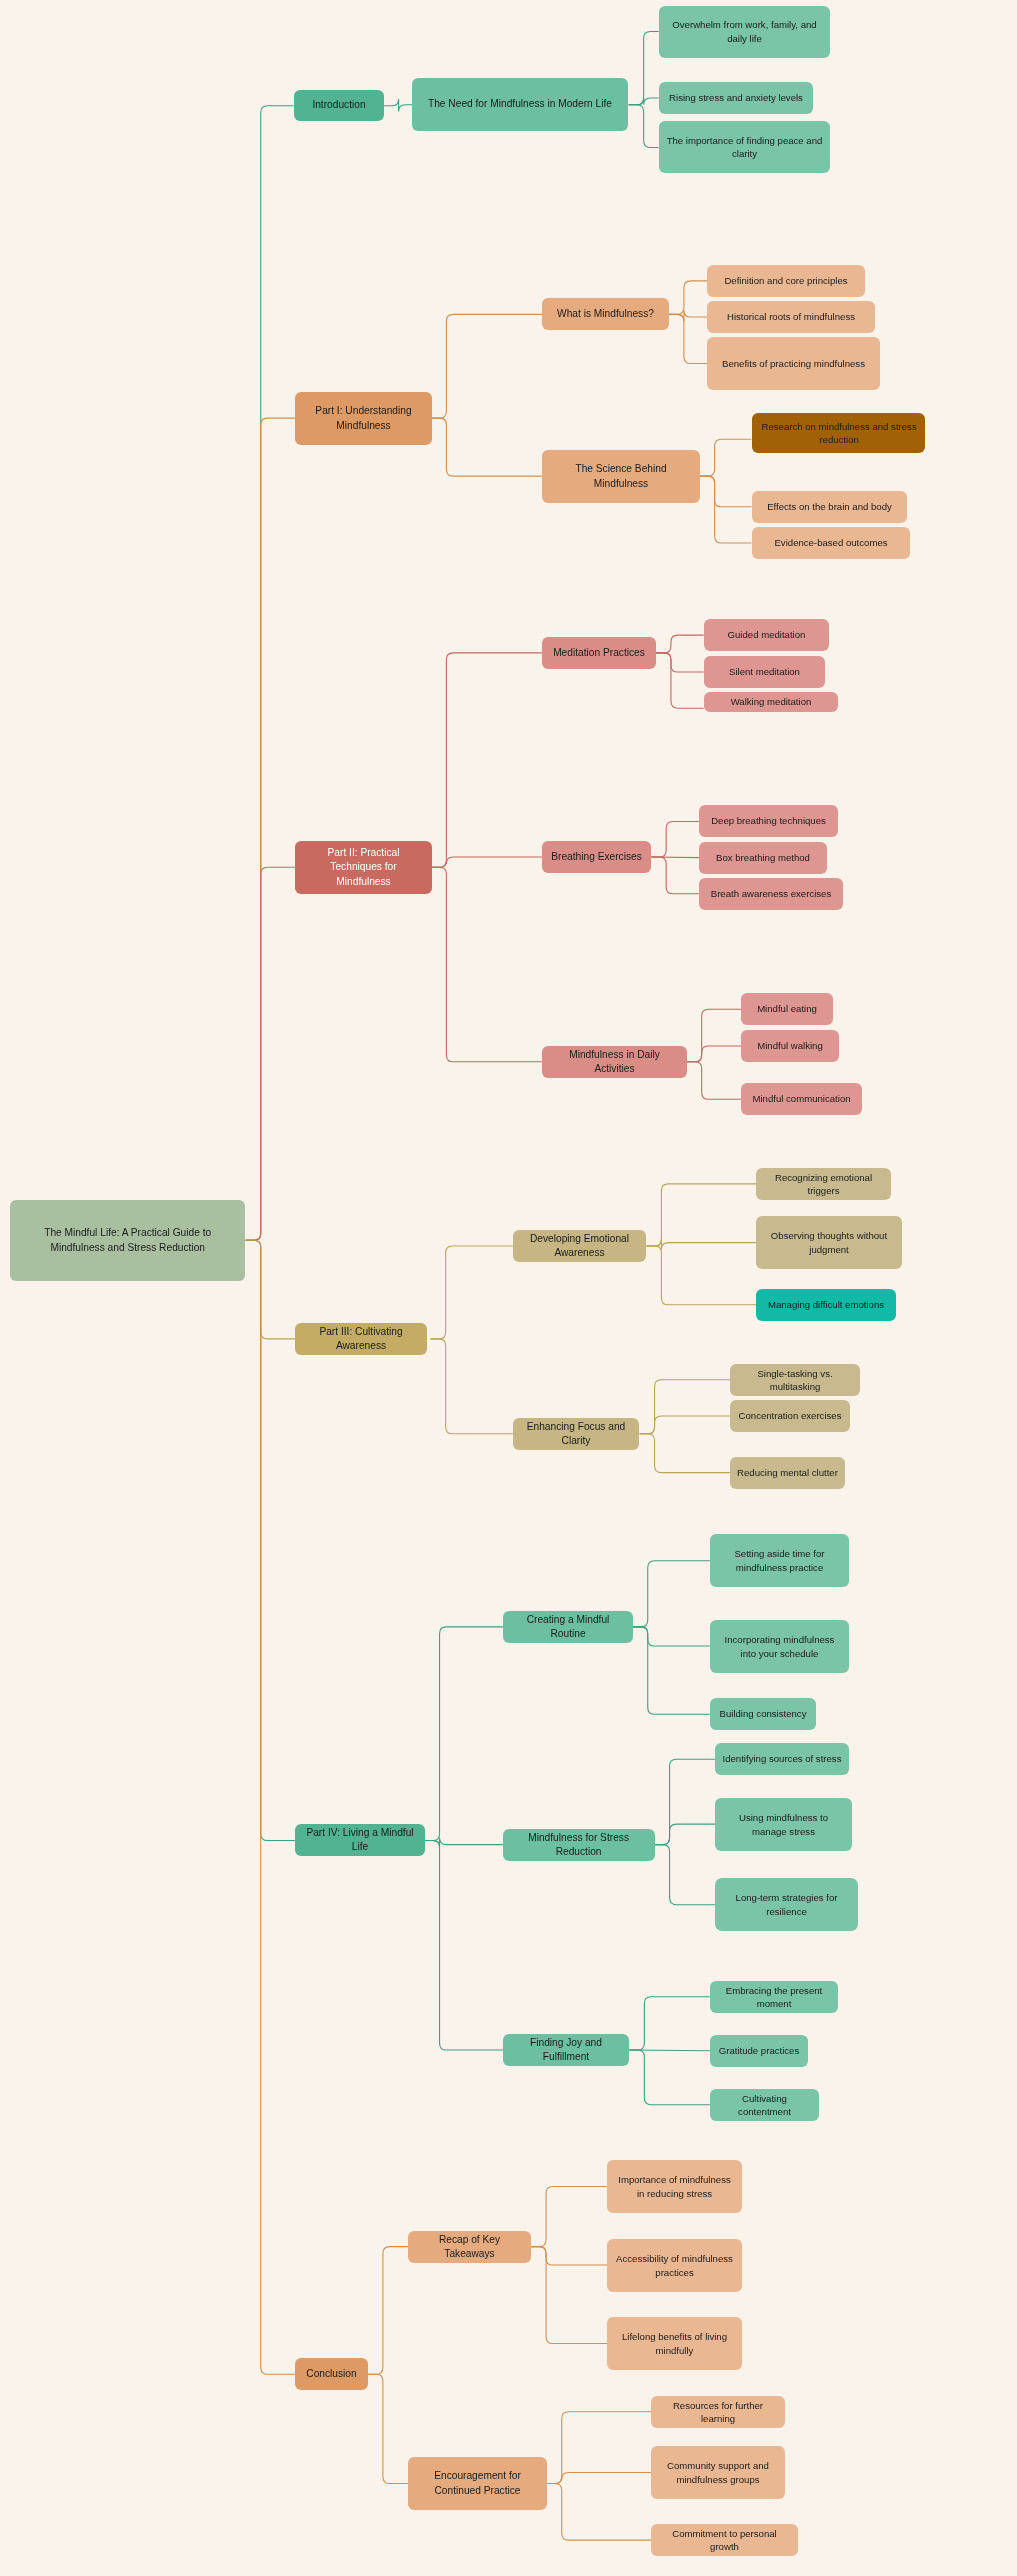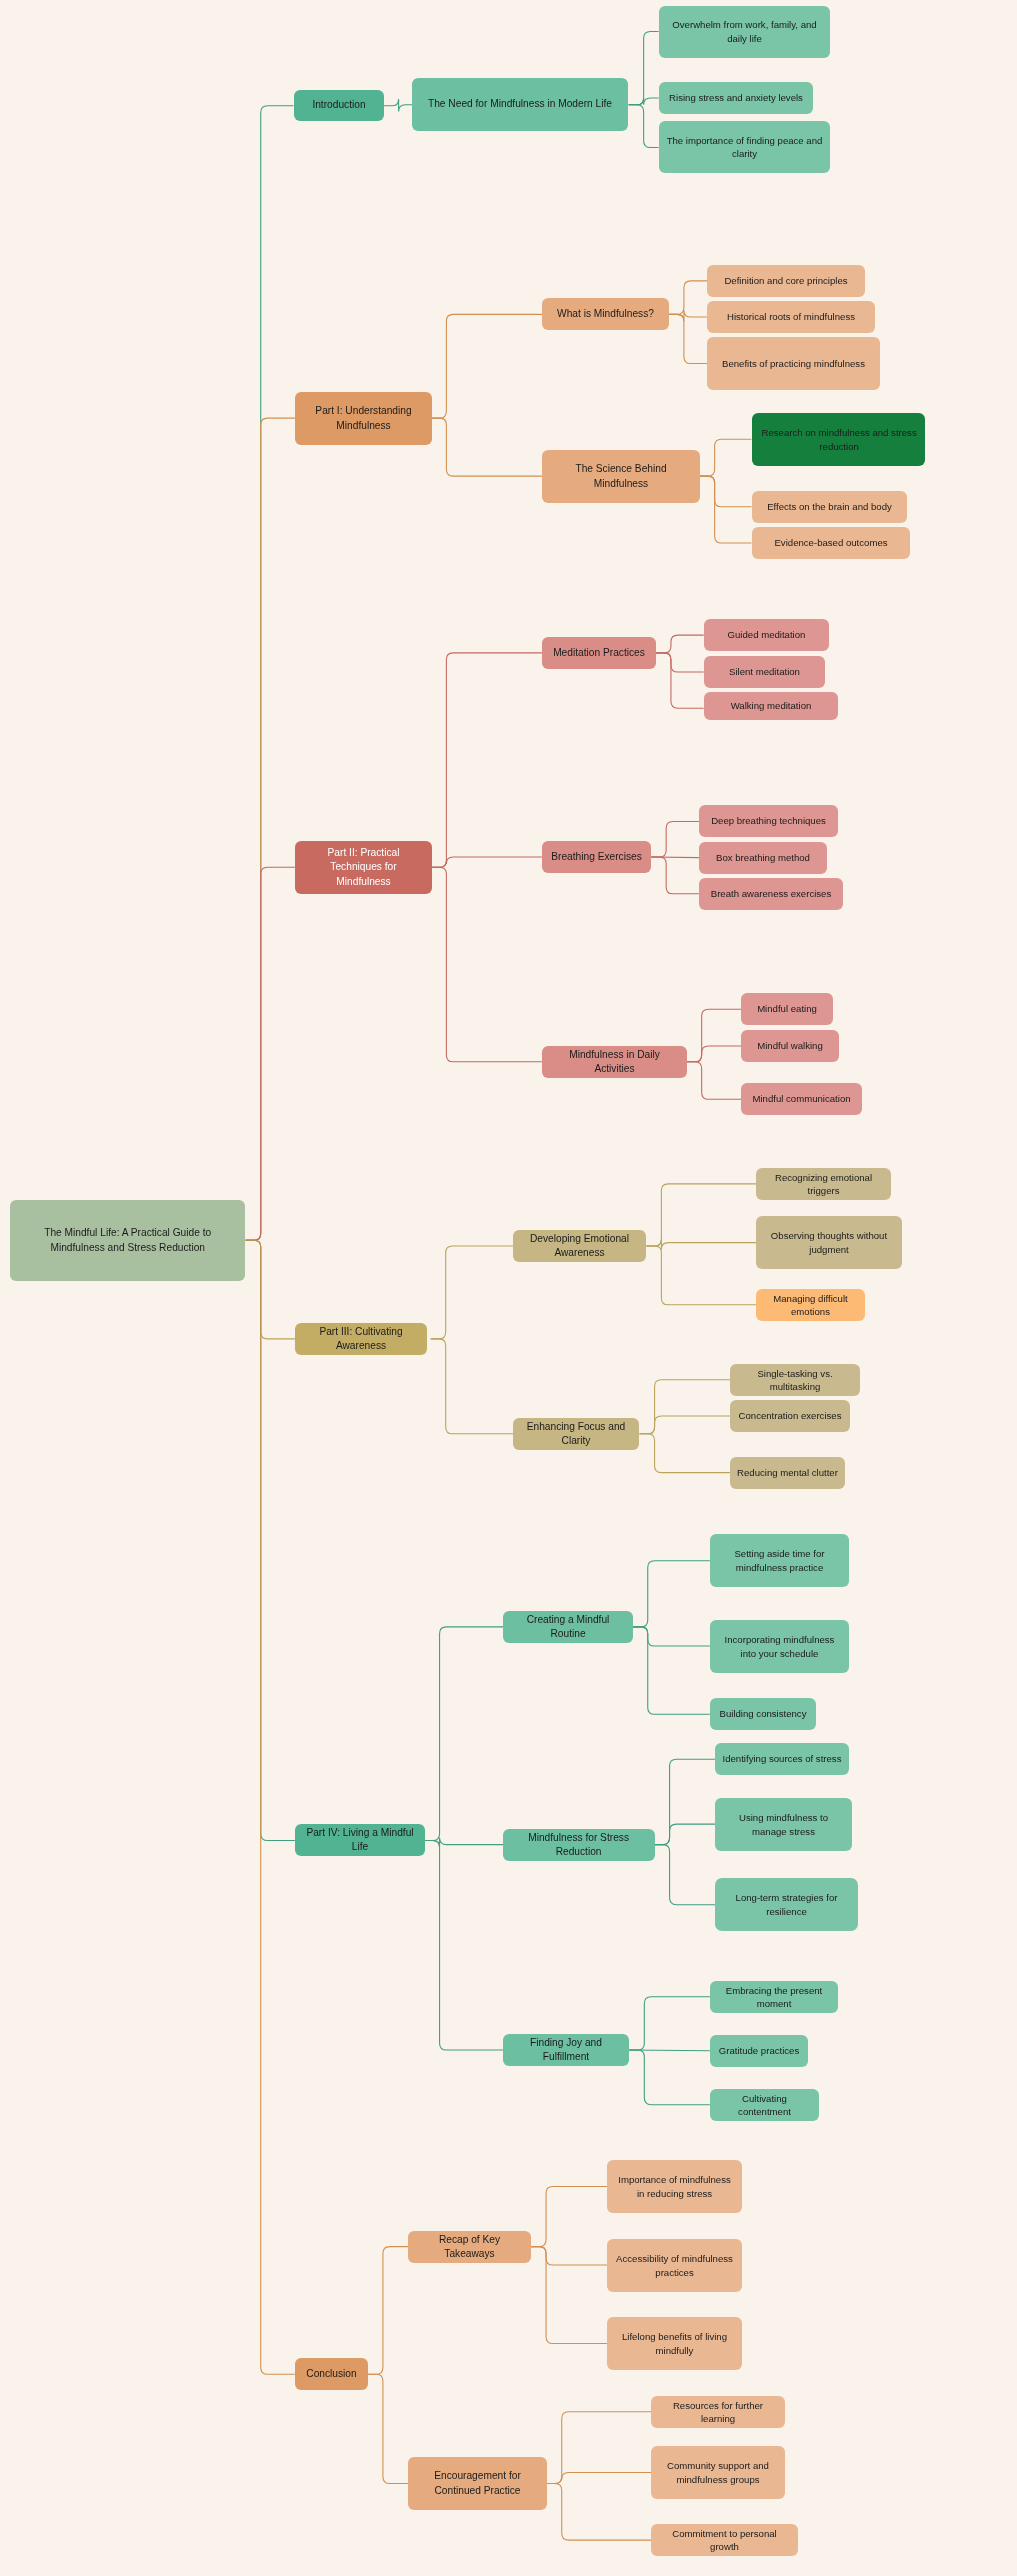--- a/index.html
+++ b/index.html
@@ -119,42 +119,42 @@
       </div>
       <div class="node lvl3" style="left: 707px; top: 301px; width: 168px; height: 32px; background: rgb(234, 183, 147);">
         <span>Historical roots of mindfulness</span>
       </div>
       <div class="node lvl3" style="left: 707px; top: 337px; width: 173px; height: 53px; background: rgb(234, 183, 147);">
         <span>Benefits of practicing mindfulness</span>
       </div>
       <div class="node lvl2" style="left: 542px; top: 450px; width: 158px; height: 53px; background: rgb(229, 170, 126);">
         <span>The Science Behind Mindfulness</span>
       </div>
-      <div class="node lvl3" style="left: 752px; top: 413px; width: 173px; height: 53px; background: #15803d; padding-left: 8px;">
+      <div class="node lvl3" style="left: 752px; top: 413px; width: 173px; height: 40px; background: #a16207; padding-left: 8px;">
         <span>Research on mindfulness and stress reduction</span>
       </div>
       <div class="node lvl3" style="left: 752px; top: 491px; width: 155px; height: 32px; background: rgb(234, 183, 147);">
         <span>Effects on the brain and body</span>
       </div>
       <div class="node lvl3" style="left: 752px; top: 527px; width: 158px; height: 32px; background: rgb(234, 183, 147);">
         <span>Evidence-based outcomes</span>
       </div>
       <div class="node lvl1 white-text" style="left: 295px; top: 841px; width: 137px; height: 53px; background: rgb(201, 106, 97);">
         <span>Part II: Practical Techniques for Mindfulness</span>
       </div>
       <div class="node lvl2" style="left: 542px; top: 637px; width: 114px; height: 32px; background: rgb(217, 141, 134);">
         <span>Meditation Practices</span>
       </div>
       <div class="node lvl3" style="left: 704px; top: 619px; width: 125px; height: 32px; background: rgb(221, 150, 145);">
         <span>Guided meditation</span>
       </div>
       <div class="node lvl3" style="left: 704px; top: 656px; width: 121px; height: 32px; background: rgb(221, 150, 145);">
         <span>Silent meditation</span>
       </div>
-      <div class="node lvl3" style="left: 704px; top: 692px; width: 134px; height: 28px; background: rgb(221, 150, 145);">
+      <div class="node lvl3" style="left: 704px; top: 692px; width: 134px; height: 20px; background: rgb(221, 150, 145);">
         <span>Walking meditation</span>
       </div>
       <div class="node lvl2" style="left: 542px; top: 841px; width: 109px; height: 32px; background: rgb(217, 141, 134);">
         <span>Breathing Exercises</span>
       </div>
       <div class="node lvl3" style="left: 699px; top: 805px; width: 139px; height: 32px; background: rgb(221, 150, 145);">
         <span>Deep breathing techniques</span>
       </div>
       <div class="node lvl3" style="left: 699px; top: 842px; width: 128px; height: 32px; background: rgb(221, 150, 145);">
         <span>Box breathing method</span>
@@ -179,21 +179,21 @@
       </div>
       <div class="node lvl2" style="left: 513px; top: 1230px; width: 133px; height: 32px; background: rgb(198, 182, 132);">
         <span>Developing Emotional Awareness</span>
       </div>
       <div class="node lvl3" style="left: 756px; top: 1168px; width: 135px; height: 32px; background: rgb(200, 186, 142);">
         <span>Recognizing emotional triggers</span>
       </div>
       <div class="node lvl3" style="left: 756px; top: 1216px; width: 146px; height: 53px; background: rgb(200, 186, 142);">
         <span>Observing thoughts without judgment</span>
       </div>
-      <div class="node lvl3" style="left: 756px; top: 1289px; width: 109px; height: 32px; background: #fdba74;">
+      <div class="node lvl3" style="left: 756px; top: 1289px; width: 140px; height: 32px; background: #14b8a6;">
         <span>Managing difficult emotions</span>
       </div>
       <div class="node lvl2" style="left: 513px; top: 1418px; width: 126px; height: 32px; background: rgb(198, 182, 132);">
         <span>Enhancing Focus and Clarity</span>
       </div>
       <div class="node lvl3" style="left: 730px; top: 1364px; width: 130px; height: 32px; background: rgb(200, 186, 142);">
         <span>Single-tasking vs. multitasking</span>
       </div>
       <div class="node lvl3" style="left: 730px; top: 1400px; width: 120px; height: 32px; background: rgb(200, 186, 142);">
         <span>Concentration exercises</span>

